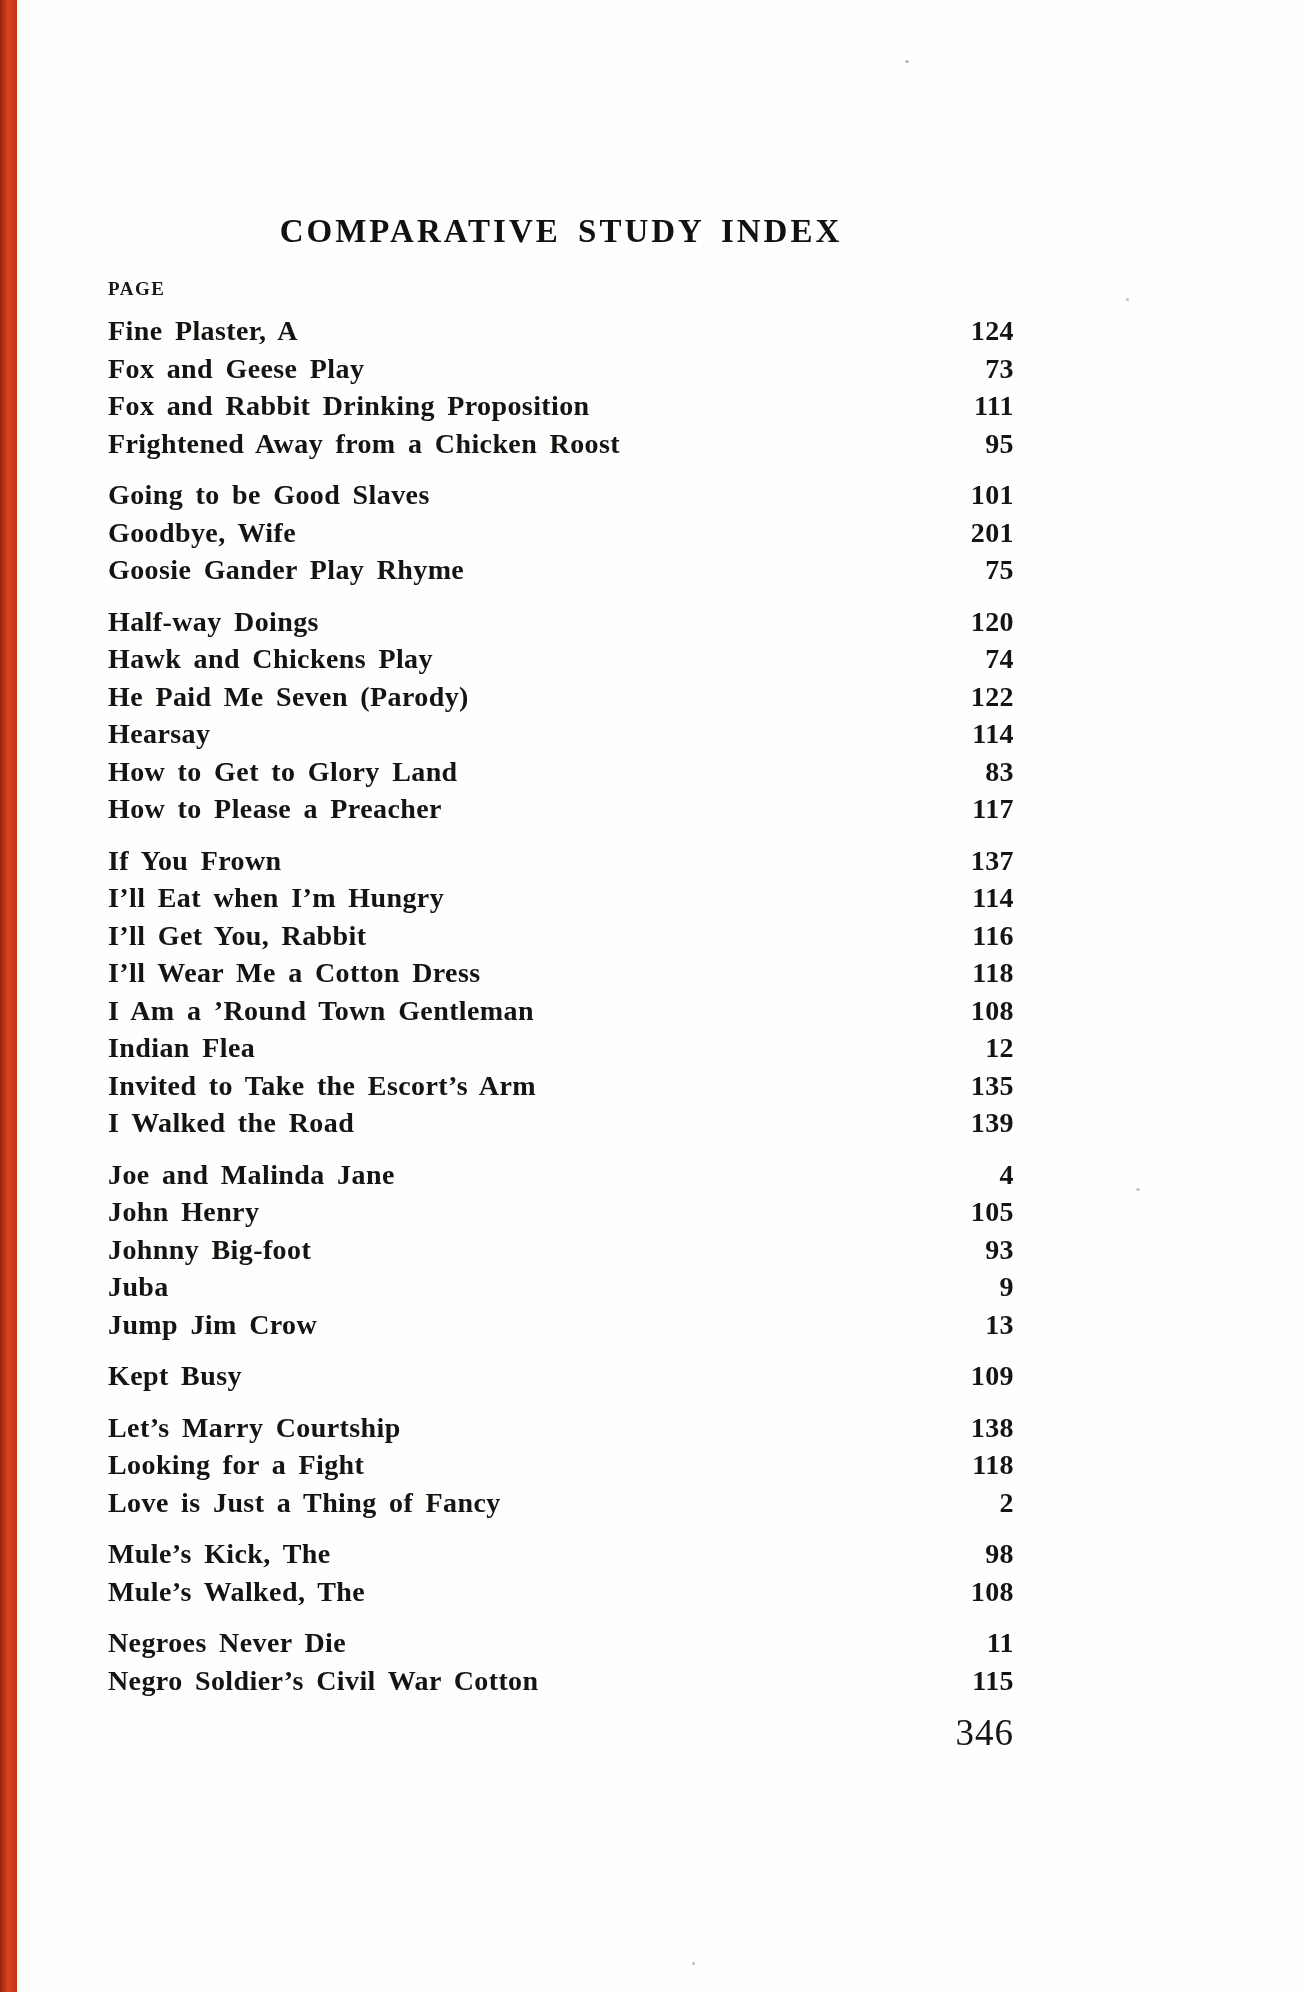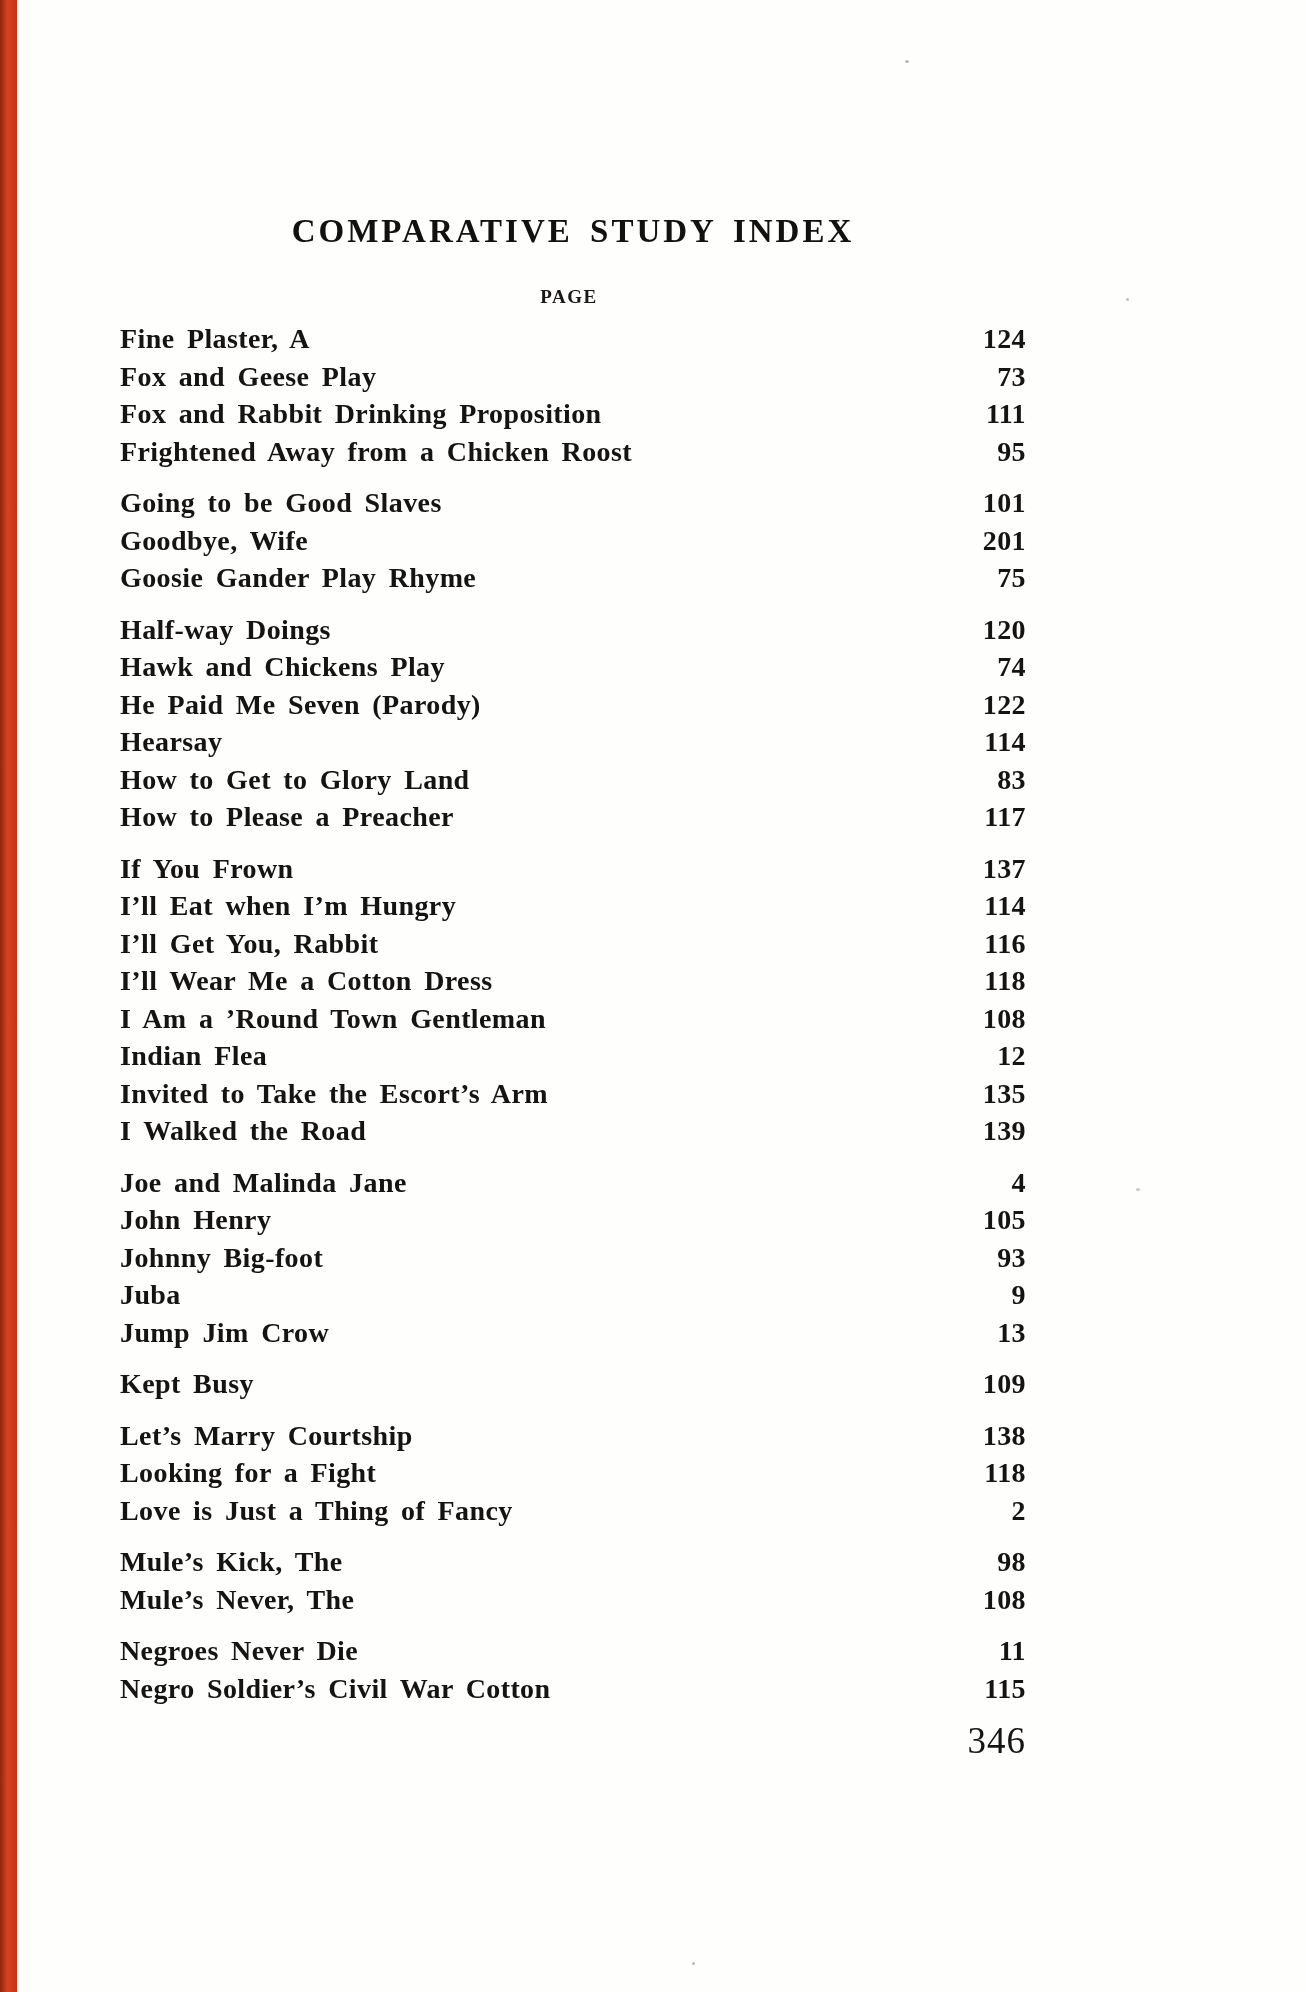--- a/index.html
+++ b/index.html
@@ -23,37 +23,37 @@
   .spine {
     position: absolute;
     left: 0;
     top: 0;
     width: 17px;
     height: 100%;
     background: linear-gradient(to right, #92250f 0%, #d8441f 45%, #c23317 100%);
   }
   .content {
     position: absolute;
-    left: 120px;
+    left: 108px;
     top: 0;
     width: 906px;
   }
   .title {
     margin-top: 213px;
     text-align: center;
     font-size: 33px;
     font-weight: 700;
     letter-spacing: 3px;
     word-spacing: 6px;
     color: #131110;
     white-space: nowrap;
   }
   .col-header {
-    margin-top: 36px;
-    text-align: center;
+    margin-top: 28px;
+    text-align: left;
     padding-right: 8px;
     font-size: 19px;
     font-weight: 700;
     letter-spacing: 1.5px;
     color: #1a1816;
   }
   .index-list {
     margin-top: 12px;
   }
   .group {
@@ -291,21 +291,21 @@
             <span class="pageno">2</span>
           </div>
         </div>
         <div class="group">
           <div class="row">
             <span class="etitle">Mule’s Kick, The</span>
             <span class="leader"></span>
             <span class="pageno">98</span>
           </div>
           <div class="row">
-            <span class="etitle">Mule’s Never, The</span>
+            <span class="etitle">Mule’s Walked, The</span>
             <span class="leader"></span>
             <span class="pageno">108</span>
           </div>
         </div>
         <div class="group">
           <div class="row">
             <span class="etitle">Negroes Never Die</span>
             <span class="leader"></span>
             <span class="pageno">11</span>
           </div>

